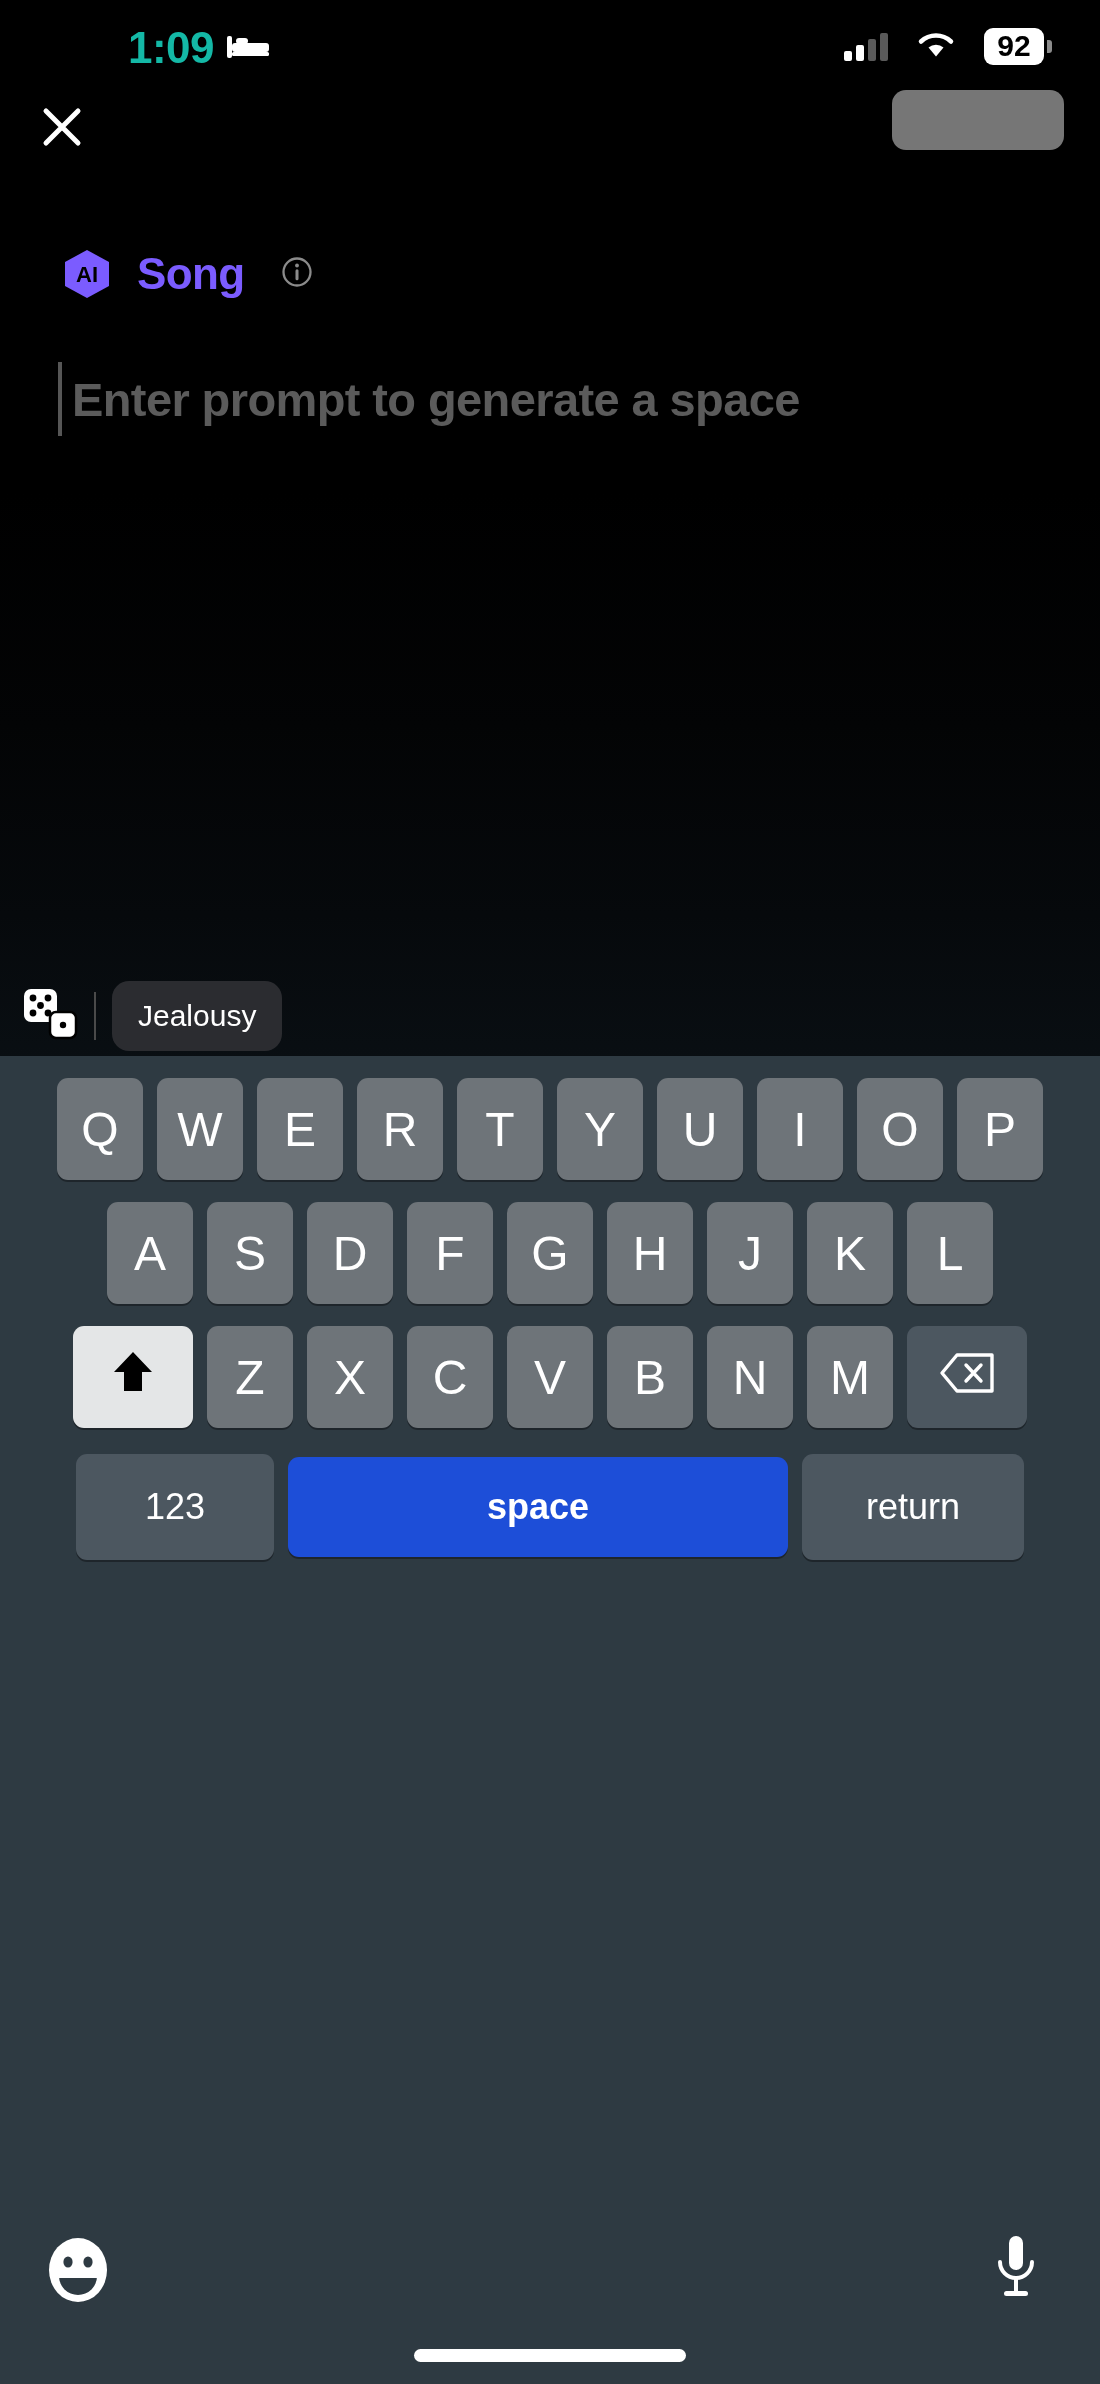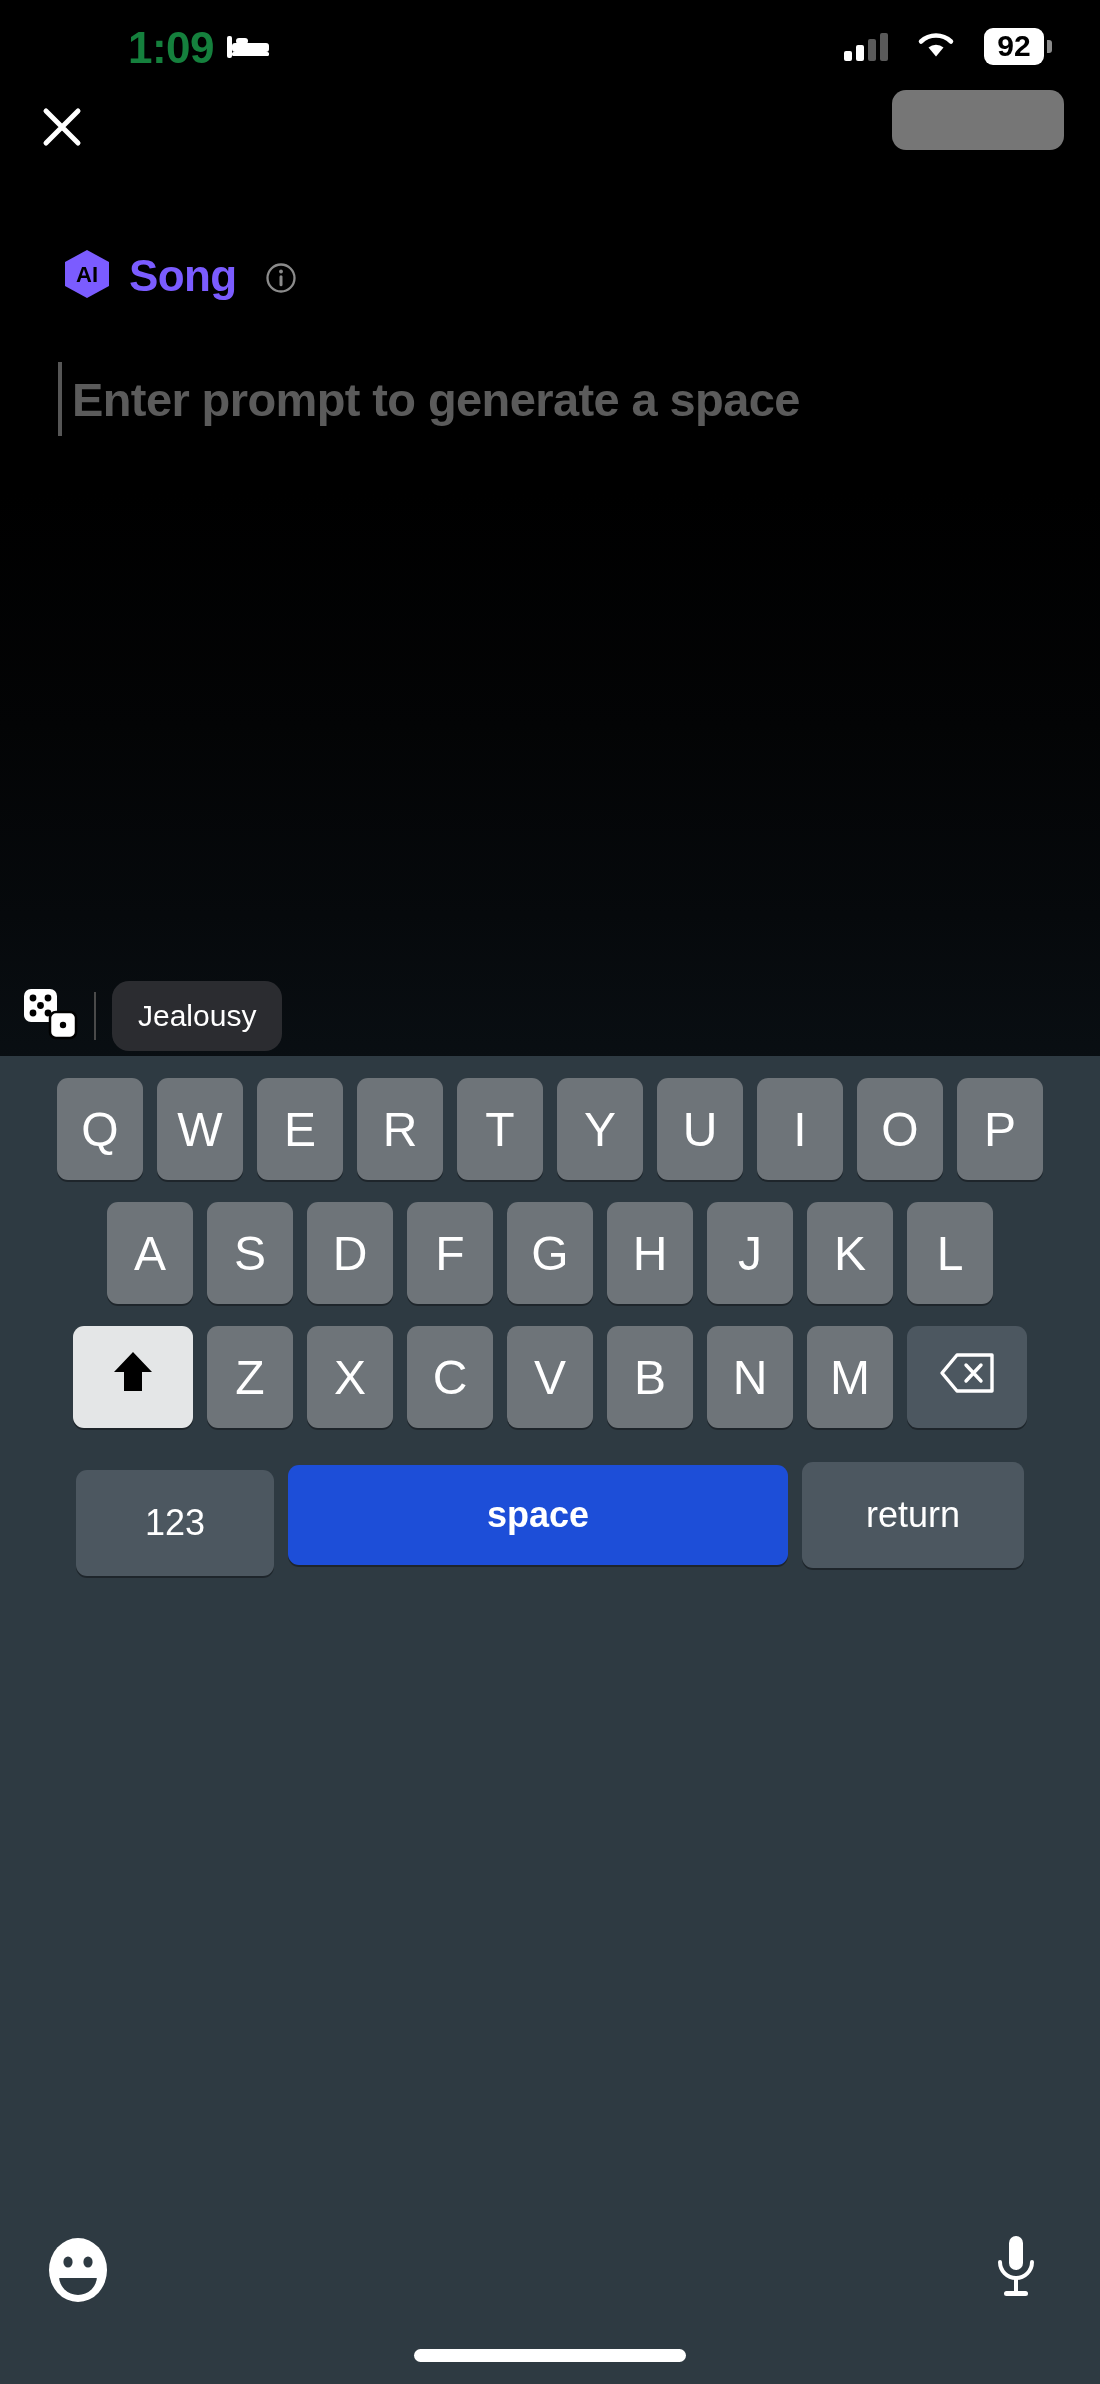--- a/index.html
+++ b/index.html
@@ -46,21 +46,21 @@
   }
   .status-left {
     position: absolute;
     left: 128px;
     top: 26px;
     display: flex;
     align-items: center;
     gap: 12px;
   }
   .status-time {
-    color: #15803d;
+    color: #14b8a6;
     font-size: 44px;
     font-weight: bold;
     letter-spacing: -0.5px;
     line-height: 1;
   }
   .bed-icon { display: block; }
 
   .status-right {
     position: absolute;
     right: 48px;
@@ -134,22 +134,22 @@
     border-radius: 14px;
     cursor: pointer;
   }
 
   
   .brand {
     position: absolute;
     left: 58px;
     top: 250px;
     display: flex;
-    align-items: flex-end;
-    gap: 20px;
+    align-items: center;
+    gap: 28px;
     padding-left: 7px;
   }
   .hex-badge {
     width: 44px;
     height: 48px;
     position: relative;
     flex: none;
   }
   .brand-title {
     color: #7b5cff;
@@ -265,21 +265,21 @@
     font-weight: 400;
     cursor: pointer;
     user-select: none;
   }
   .key.letter { width: 86px; height: 102px; }
   .key.shift {
     width: 120px; height: 102px;
     background: #e4e6e7;
   }
   .key.bksp { width: 120px; height: 102px; background: #4c5760; }
-  .key.num { width: 198px; height: 106px; background: #4c5760; font-size: 36px; margin-top: 16px; }
+  .key.num { width: 198px; height: 106px; background: #4c5760; font-size: 36px; }
   .key.space { width: 500px; height: 100px; background: #1d4ed8; font-size: 36px; font-weight: bold; }
   .key.ret { width: 222px; height: 106px; background: #4c5760; font-size: 36px; }
 
   .kbd-bottom {
     position: absolute;
     left: 0;
     bottom: 0;
     width: 1100px;
     height: 168px;
   }

